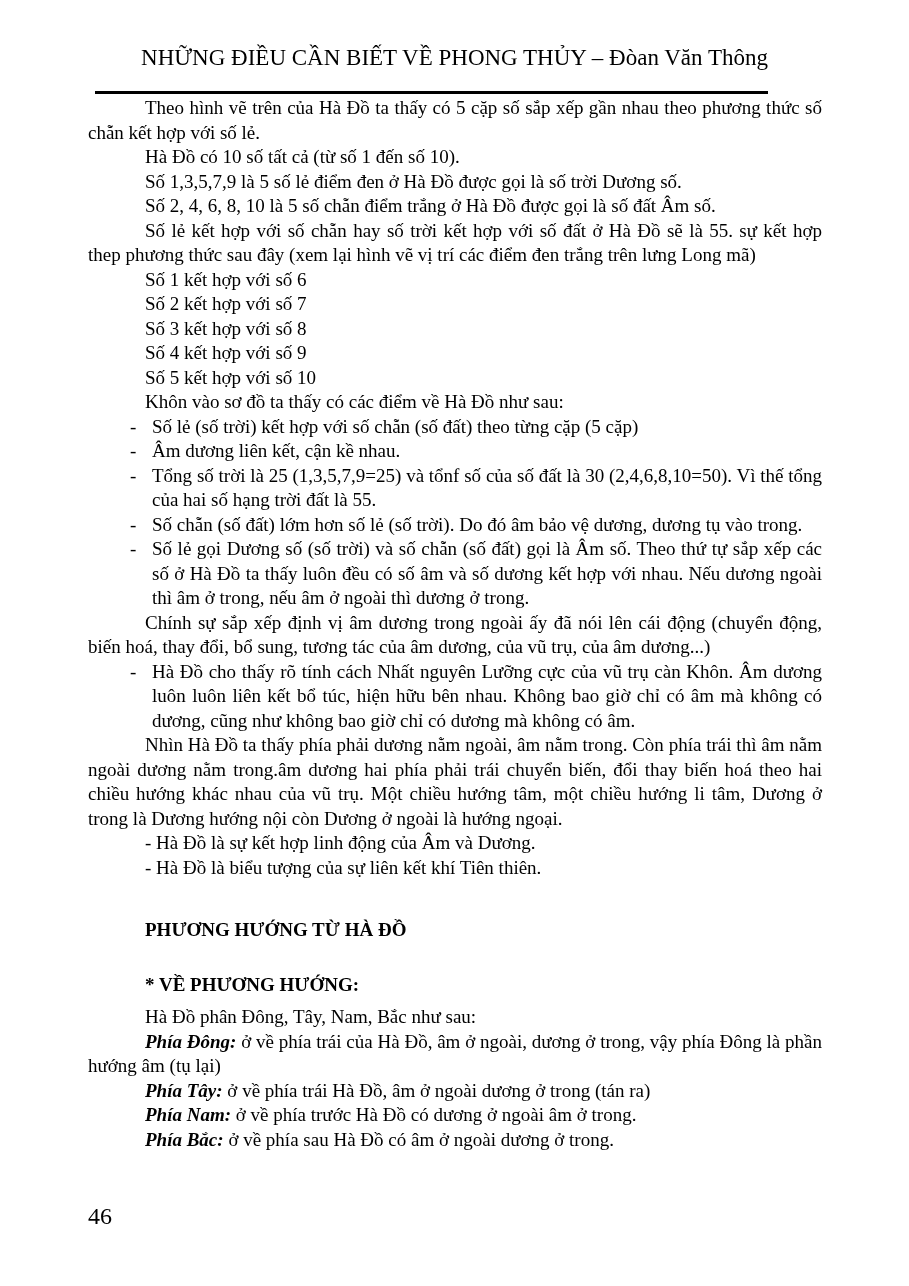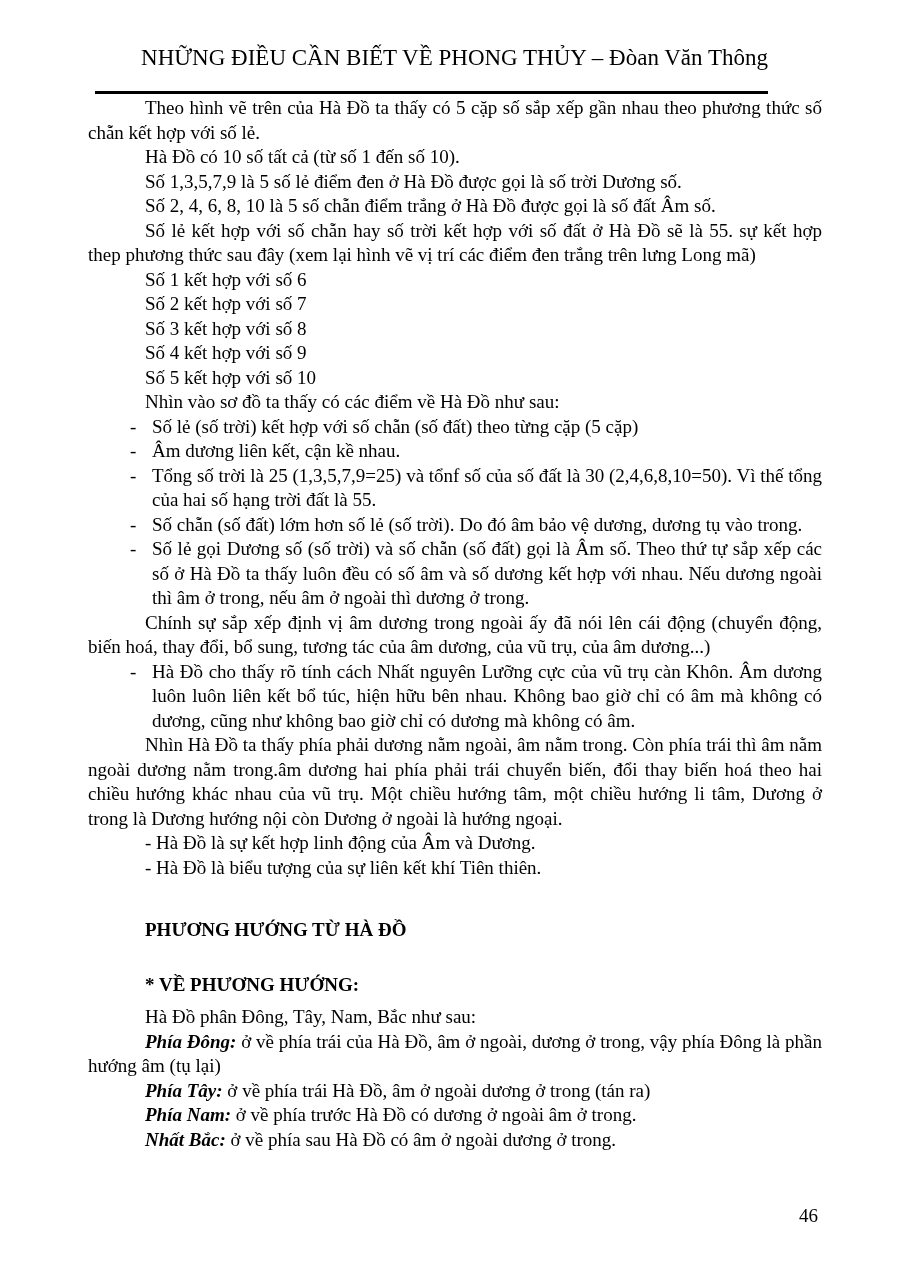--- a/index.html
+++ b/index.html
@@ -65,43 +65,43 @@
     font-weight: bold;
     text-align: left;
     text-indent: 0;
   }
   .label-bold { font-weight: bold; font-style: italic; }
   .page-number {
     position: absolute;
     top: 1204px;
     left: 88px;
     width: 730px;
-    text-align: right;
-    font-size: 19px;
+    text-align: left;
+    font-size: 24px;
     line-height: 24px;
   }
 </style>
 </head>
 <body>
 
 <div class="doc-title">NHỮNG ĐIỀU CẦN BIẾT VỀ PHONG THỦY – Đòan Văn Thông</div>
 <div class="header-rule"></div>
 
 <div class="doc-body">
   <p class="para">Theo hình vẽ trên của Hà Đồ ta thấy có 5 cặp số sắp xếp gần nhau theo phương thức số chẵn kết hợp với số lẻ.</p>
   <p class="para">Hà Đồ có 10 số tất cả (từ số 1 đến số 10).</p>
   <p class="para">Số 1,3,5,7,9 là 5 số lẻ điểm đen ở Hà Đồ được gọi là số trời Dương số.</p>
   <p class="para">Số 2, 4, 6, 8, 10 là 5 số chẵn điểm trắng ở Hà Đồ được gọi là số đất Âm số.</p>
   <p class="para">Số lẻ kết hợp với số chẵn hay số trời kết hợp với số đất ở Hà Đồ sẽ là 55. sự kết hợp thep phương thức sau đây (xem lại hình vẽ vị trí các điểm đen trắng trên lưng Long mã)</p>
   <p class="para">Số 1 kết hợp với số 6</p>
   <p class="para">Số 2 kết hợp với số 7</p>
   <p class="para">Số 3 kết hợp với số 8</p>
   <p class="para">Số 4 kết hợp với số 9</p>
   <p class="para">Số 5 kết hợp với số 10</p>
-  <p class="para">Nhìn vào sơ đồ ta thấy có các điểm về Hà Đồ như sau:</p>
+  <p class="para">Khôn vào sơ đồ ta thấy có các điểm về Hà Đồ như sau:</p>
 
   <div class="bullet">
     <span class="dash">-</span>
     <span>Số lẻ (số trời) kết hợp với số chẵn (số đất) theo từng cặp (5 cặp)</span>
   </div>
   <div class="bullet">
     <span class="dash">-</span>
     <span>Âm dương liên kết, cận kề nhau.</span>
   </div>
   <div class="bullet">
@@ -129,16 +129,16 @@
   <p class="para">- Hà Đồ là biểu tượng của sự liên kết khí Tiên thiên.</p>
 
   <p class="heading-1">PHƯƠNG HƯỚNG TỪ HÀ ĐỒ</p>
   <p class="heading-2">* VỀ PHƯƠNG HƯỚNG:</p>
 
   <p class="para">Hà Đồ phân Đông, Tây, Nam, Bắc như sau:</p>
 
   <p class="para"><span class="label-bold">Phía Đông:</span> <span>ở về phía trái của Hà Đồ, âm ở ngoài, dương ở trong, vậy phía Đông là phần hướng âm (tụ lại)</span></p>
   <p class="para"><span class="label-bold">Phía Tây:</span> <span>ở về phía trái Hà Đồ, âm ở ngoài dương ở trong (tán ra)</span></p>
   <p class="para"><span class="label-bold">Phía Nam:</span> <span>ở về phía trước Hà Đồ có dương ở ngoài âm ở trong.</span></p>
-  <p class="para"><span class="label-bold">Nhất Bắc:</span> <span>ở về phía sau Hà Đồ có âm ở ngoài dương ở trong.</span></p>
+  <p class="para"><span class="label-bold">Phía Bắc:</span> <span>ở về phía sau Hà Đồ có âm ở ngoài dương ở trong.</span></p>
 </div>
 
 <div class="page-number">46</div>
 
 </body></html>

